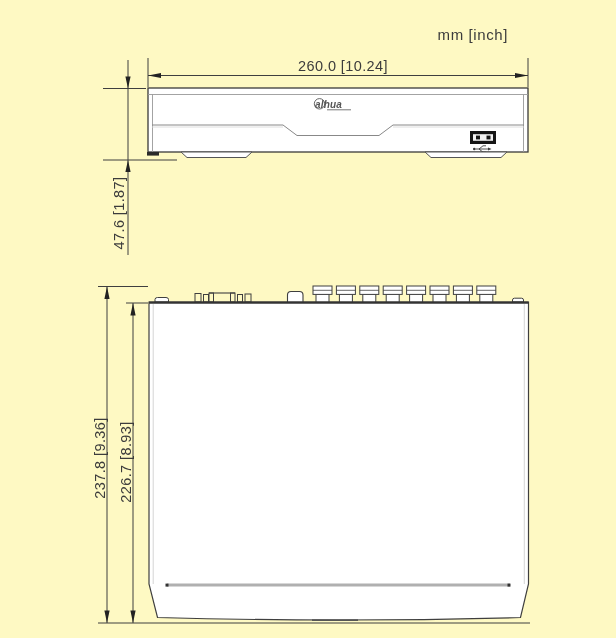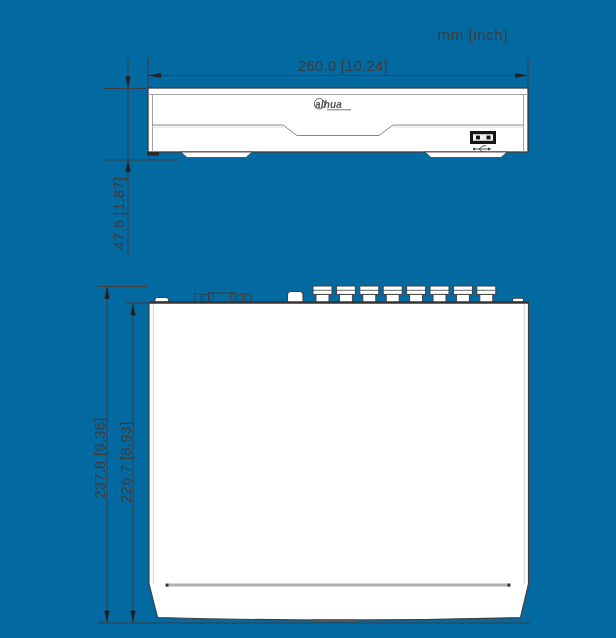--- a/index.html
+++ b/index.html
@@ -1,20 +1,20 @@
 <!DOCTYPE html>
 <html><head>
 <meta charset="utf-8">
 <style>
   html, body { margin: 0; padding: 0; background: #ffffff; }
   .canvas {
     position: relative;
     width: 616px;
     height: 638px;
-    background: #0369a1;
+    background: #fef9c3;
     font-family: "Liberation Sans", sans-serif;
   }
   svg { display: block; }
   text {
     font-family: "Liberation Sans", sans-serif;
     fill: #3c3c3c;
   }
   .dim-text { font-size: 14.5px; letter-spacing: 0.4px; }
   .units-text { font-size: 15px; letter-spacing: 0.6px; }
   .logo-text { font-size: 10px; font-style: italic; font-weight: bold; fill: #555; letter-spacing: 0.2px; }

